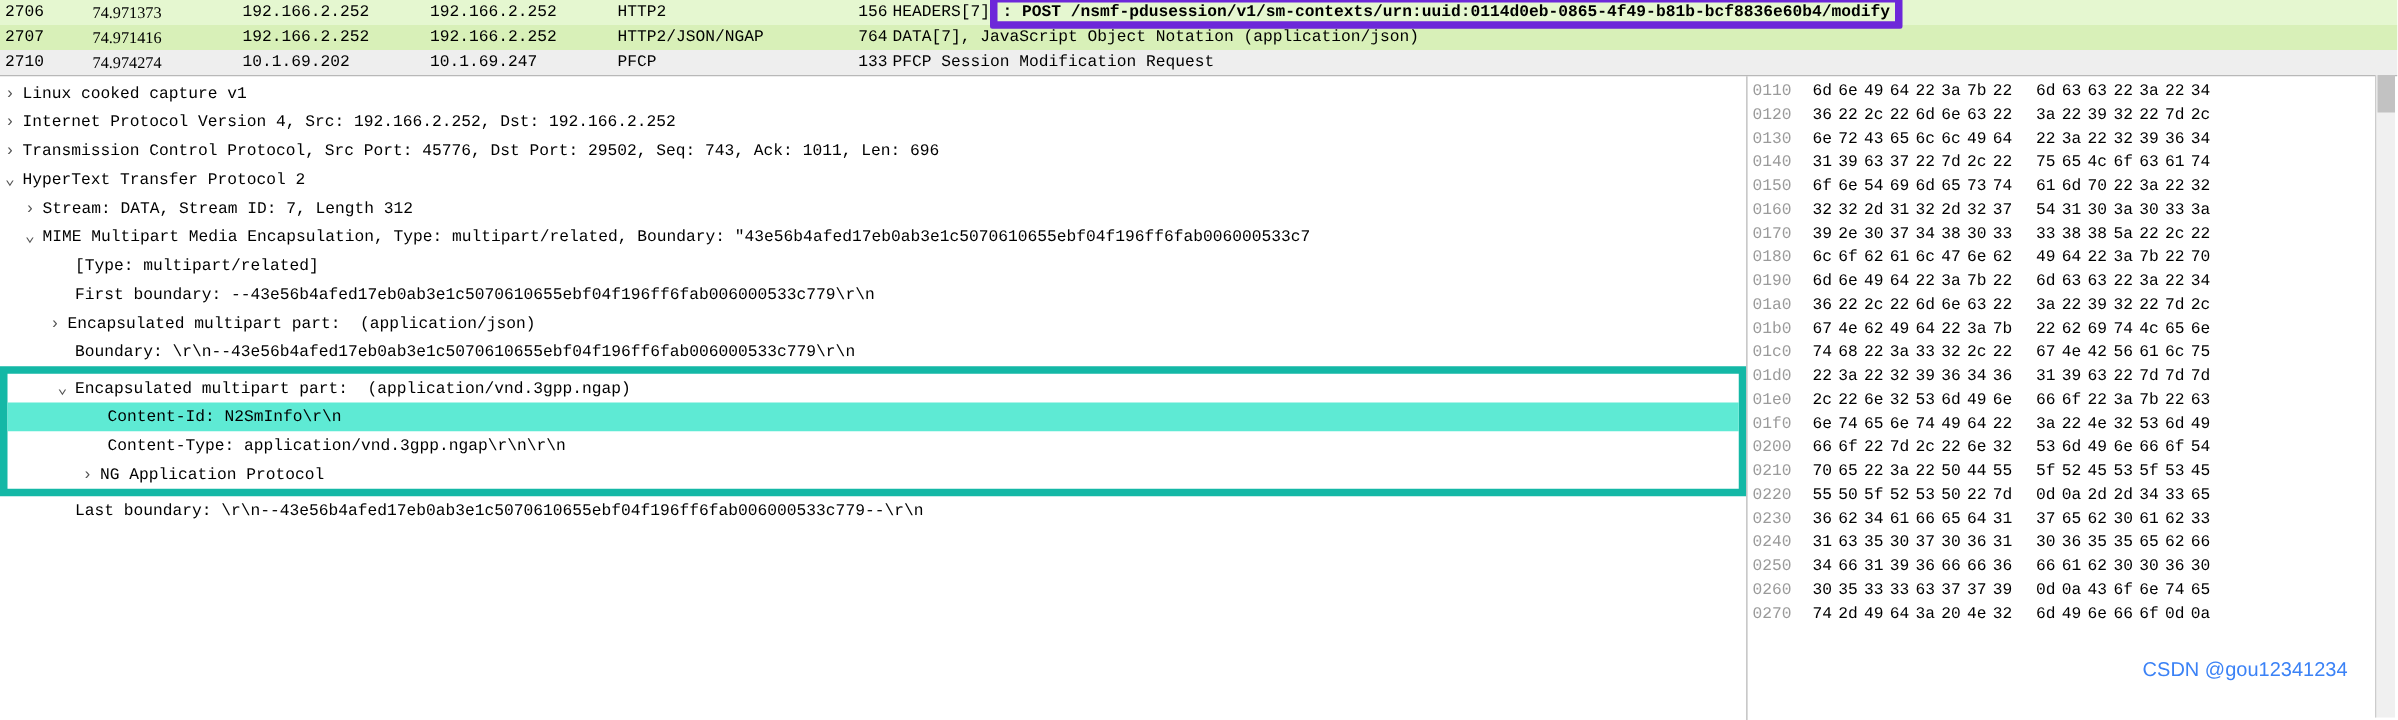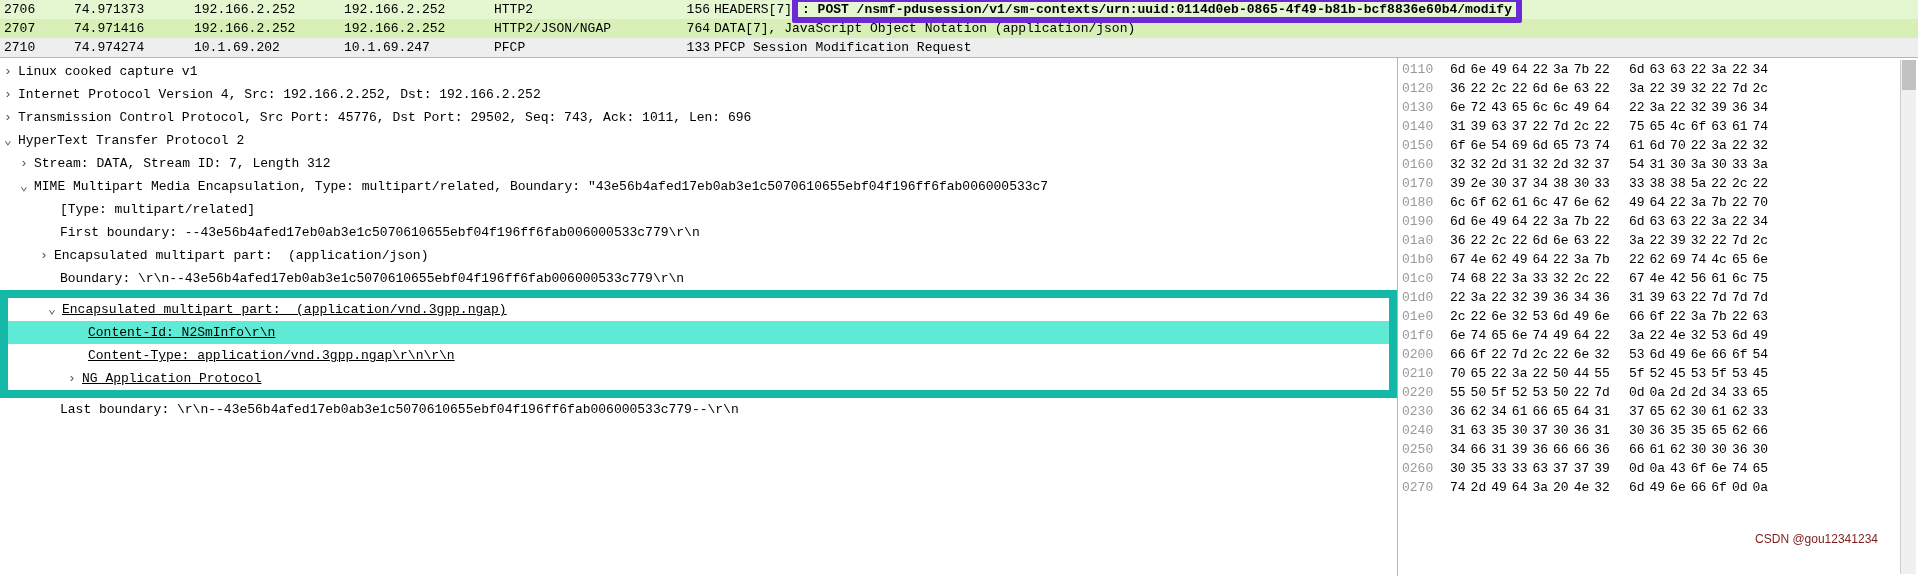--- a/index.html
+++ b/index.html
@@ -4,47 +4,47 @@
 <style>
   * { margin:0; padding:0; box-sizing:border-box; }
   body { font-family:"Consolas","Courier New",monospace; font-size:13px; background:#fff; color:#000; width:1918px; height:576px; overflow:hidden; }
 
   .packet-list { border-bottom:1px solid #b8b8b8; }
   .pl-row { display:flex; padding:2px 4px; white-space:pre; }
   .pl-row.sel1 { background:#e5f7d0; }
   .pl-row.sel2 { background:#d8f0b8; }
   .pl-row.sel3 { background:#eeeeee; }
   .c-no   { width:70px;  text-align:left; padding-right:8px;}
-  .c-time { width:120px; }
+  .c-time { width:120px;font-family:Liberation Serif, serif; }
   .c-src  { width:150px; }
   .c-dst  { width:150px; }
   .c-proto{ width:160px; }
   .c-len  { width:60px; text-align:right; padding-right:4px;}
   .c-info { flex:1; }
   .hl-red { border:6px solid #6d28d9; padding:0 4px; border-radius:2px;font-weight:bold; }
 
   .bottom { display:flex; height:520px; }
   .details { flex:1; overflow:hidden; padding:2px 0; border-right:1px solid #b8b8b8; }
   .tree-row { white-space:pre; padding:2px 4px; line-height:19px; }
   .tree-row.toggle::before { content:"› "; color:#555; display:inline-block; width:14px; }
   .tree-row.open::before   { content:"⌄ "; color:#555; display:inline-block; width:14px; }
   .tree-row.frame { background:#ff3b3b; color:#fff; }
   .i1{padding-left:20px;} .i2{padding-left:40px;} .i3{padding-left:60px;} .i4{padding-left:80px;}
-  .red-box { border:8px solid #14b8a6;text-decoration:underline; }
+  .red-box { border:6px solid #14b8a6; }
   .sel-row { background:#5eead4; }
 
   .hex { width:520px; overflow:hidden; padding:2px 4px; line-height:19px; }
   .hex-row { white-space:pre; }
   .hex-off { color:#9a9a9a; display:inline-block; width:48px; }
   .hex-b   { display:inline-block; padding:0 5px 0 0; }
   .hex-gap { display:inline-block; width:14px; }
 
   .scroll-hint{position:absolute;right:2px;top:60px;bottom:2px;width:16px;background:#f0f0f0;border-left:1px solid #ccc;}
   .scroll-thumb{position:absolute;right:2px;top:60px;width:14px;height:30px;background:#c2c2c2;}
-  .watermark{position:absolute;right:40px;bottom:30px;color:#7f1d1d;font-family:Arial;font-size:12px;}
+  .watermark{position:absolute;right:40px;bottom:30px;color:#3b82f6;font-family:Arial;font-size:16px;}
 </style>
 </head>
 <body>
 
 <div class="packet-list">
   <div class="pl-row sel1">
     <span class="c-no">2706</span>
     <span class="c-time">74.971373</span>
     <span class="c-src">192.166.2.252</span>
     <span class="c-dst">192.166.2.252</span>

